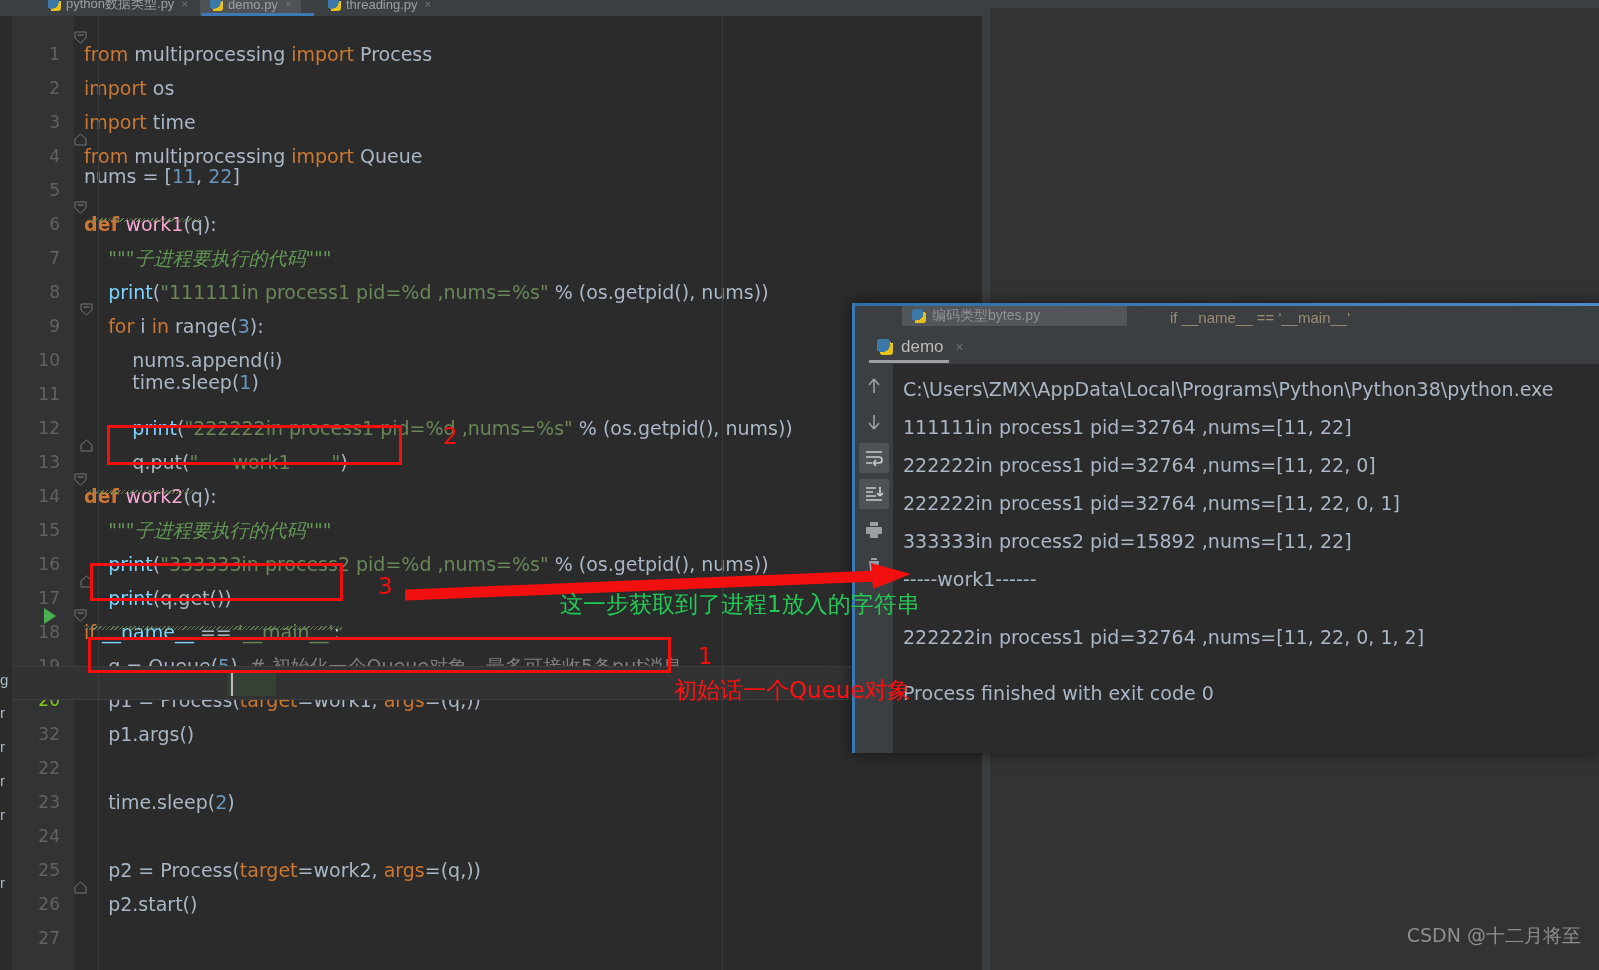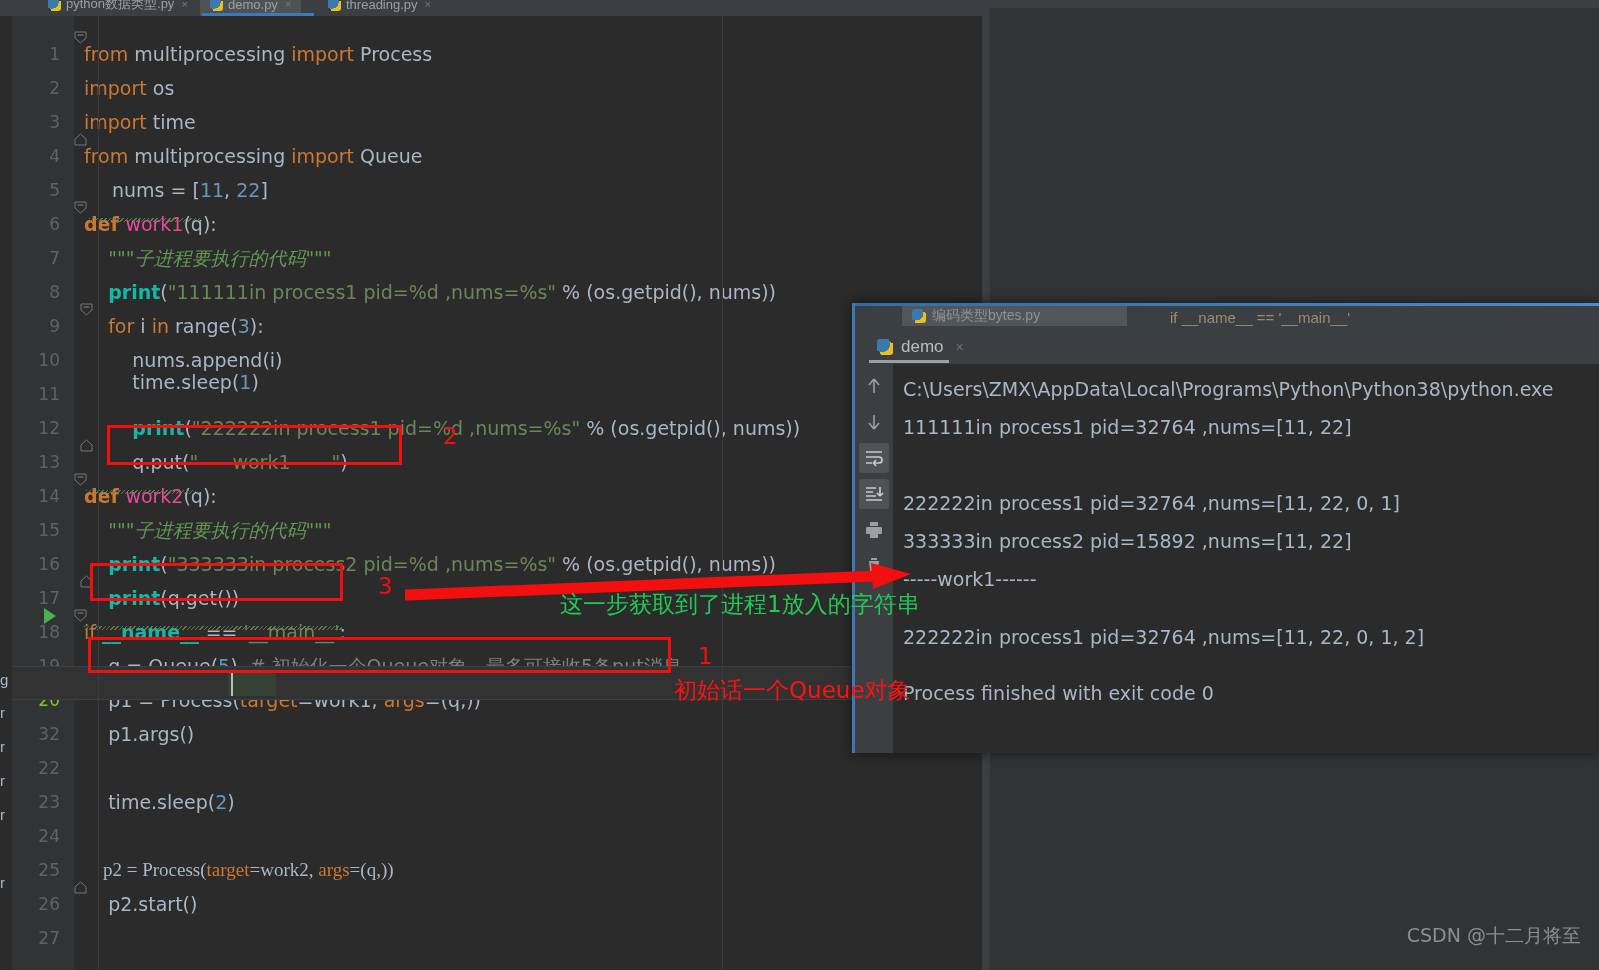--- a/index.html
+++ b/index.html
@@ -77,27 +77,27 @@
 
   
   .code {
     position: absolute; left: 84px; top: 16px; width: 900px; height: 954px;
     font-family: "DejaVu Sans", "Liberation Sans", sans-serif;
     font-size: 19px;
   }
   .cl { position: absolute; left: 0; height: 34px; line-height: 34px; white-space: pre; }
   .kw   { color: #cc7832; }
   .def  { color: #cc7832; font-weight: bold; }
-  .fn   { color: #ec4899; }
+  .fn   { color: #f9a8d4; }
   .pl   { color: #a9b7c6; }
   .str  { color: #6a8759; }
   .num  { color: #6897bb; }
   .cmt  { color: #808080; }
   .doc  { color: #629755; font-style: italic; }
-  .viol { color: #14b8a6; font-weight: bold; }
+  .viol { color: #7dd3fc; }
 
   .caretline {
     position: absolute; left: 12px; width: 970px; height: 34px;
     background: #323232; border-top: 1px solid #3c3f41; border-bottom: 1px solid #3c3f41;
   }
   .sel-token {
     position: absolute; height: 24px; background: #344134;
   }
   .caret {
     position: absolute; width: 2px; height: 24px; background: #bbbbbb;
@@ -299,41 +299,41 @@
         <span style="top: 756px;">r</span>
         <span style="top: 790px;">r</span>
         <span style="top: 858px;">r</span>
       </div>
 
     <div class="code" id="code-area">
         <div class="cl" style="top: 21px;"><span class="kw">from </span><span class="pl">multiprocessing </span><span class="kw">import </span><span class="pl">Process</span></div>
         <div class="cl" style="top: 55px;"><span class="kw">import </span><span class="pl">os</span></div>
         <div class="cl" style="top: 89px;"><span class="kw">import </span><span class="pl">time</span></div>
         <div class="cl" style="top: 123px;"><span class="kw">from </span><span class="pl">multiprocessing </span><span class="kw">import </span><span class="pl">Queue</span></div>
-        <div class="cl" style="top: 157px; margin-left: 28px;"><span class="pl">nums </span><span class="pl">= </span><span class="pl">[</span><span class="num">11</span><span class="pl">, </span><span class="num">22</span><span class="pl">]</span></div>
+        <div class="cl" style="top: 143px;"><span class="pl">nums </span><span class="pl">= </span><span class="pl">[</span><span class="num">11</span><span class="pl">, </span><span class="num">22</span><span class="pl">]</span></div>
         <div class="cl" style="top: 191px;"><span class="def">def </span><span class="fn">work1</span><span class="pl">(q):</span></div>
         <div class="cl" style="top: 225px;"><span class="doc">    """子进程要执行的代码"""</span></div>
         <div class="cl" style="top: 259px;"><span class="pl">    </span><span class="viol">print</span><span class="pl">(</span><span class="str">"111111in process1 pid=%d ,nums=%s"</span><span class="pl"> % (os.getpid(), nums))</span></div>
         <div class="cl" style="top: 293px;"><span class="pl">    </span><span class="kw">for </span><span class="pl">i </span><span class="kw">in </span><span class="pl">range(</span><span class="num">3</span><span class="pl">):</span></div>
         <div class="cl" style="top: 327px;"><span class="pl">        nums.append(i)</span></div>
         <div class="cl" style="top: 349px;"><span class="pl">        time.sleep(</span><span class="num">1</span><span class="pl">)</span></div>
         <div class="cl" style="top: 395px;"><span class="pl">        </span><span class="viol">print</span><span class="pl">(</span><span class="str">"222222in process1 pid=%d ,nums=%s"</span><span class="pl"> % (os.getpid(), nums))</span></div>
         <div class="cl" style="top: 429px;"><span class="pl">        q.put(</span><span class="str">"-----work1------"</span><span class="pl">)</span></div>
         <div class="cl" style="top: 463px;"><span class="def">def </span><span class="fn">work2</span><span class="pl">(q):</span></div>
         <div class="cl" style="top: 497px;"><span class="doc">    """子进程要执行的代码"""</span></div>
         <div class="cl" style="top: 531px;"><span class="pl">    </span><span class="viol">print</span><span class="pl">(</span><span class="str">"333333in process2 pid=%d ,nums=%s"</span><span class="pl"> % (os.getpid(), nums))</span></div>
         <div class="cl" style="top: 565px;"><span class="pl">    </span><span class="viol">print</span><span class="pl">(q.get())</span></div>
         <div class="cl" style="top: 599px;"><span class="kw">if </span><span class="viol">__name__ </span><span class="pl">== </span><span class="str">'__main__'</span><span class="pl">:</span></div>
         <div class="cl" style="top: 633px;"><span class="pl">    q = Queue(</span><span class="num">5</span><span class="pl">)  </span><span class="cmt"># 初始化一个Queue对象，最多可接收5条put消息</span></div>
         <div class="cl" style="top: 667px;"><span class="pl">    p1 = Process(</span><span class="kw">target</span><span class="pl">=work1, </span><span class="kw">args</span><span class="pl">=(q,))</span></div>
         <div class="cl" style="top: 701px;"><span class="pl">    p1.args()</span></div>
         <div class="cl" style="top: 735px;"><span class="pl"></span></div>
         <div class="cl" style="top: 769px;"><span class="pl">    time.sleep(</span><span class="num">2</span><span class="pl">)</span></div>
         <div class="cl" style="top: 803px;"><span class="pl"></span></div>
-        <div class="cl" style="top: 837px; font-family: Liberation Serif, serif;"><span class="pl">    p2 = Process(</span><span class="kw">target</span><span class="pl">=work2, </span><span class="kw">args</span><span class="pl">=(q,))</span></div>
+        <div class="cl" style="top: 837px;"><span class="pl">    p2 = Process(</span><span class="kw">target</span><span class="pl">=work2, </span><span class="kw">args</span><span class="pl">=(q,))</span></div>
         <div class="cl" style="top: 871px;"><span class="pl">    p2.start()</span></div>
         <div class="cl" style="top: 905px;"><span class="pl"></span></div>
       </div>
   <div class="fold" style="top: 31px; left: 74px;">
         <svg width="13" height="13" viewBox="0 0 13 13">
           <path d="M1 1 H12 V7 L6.5 12 L1 7 Z" fill="none" stroke="#73797d" stroke-width="1"></path>
           <path d="M3.5 4 H9.5" stroke="#73797d" stroke-width="1.2"></path>
         </svg>
       </div>
       <div class="fold" style="top: 133px; left: 74px;">
@@ -448,20 +448,21 @@
         <svg width="20" height="20" viewBox="0 0 20 20">
           <rect x="7" y="2" width="6" height="2" fill="#9aa0a4"></rect>
           <path d="M5 5 H15 L13.6 18 H6.4 Z" fill="#9aa0a4"></path>
         </svg>
       </div>
     </div>
 
     <div class="console-body" id="console-body">
         <div class="cline gray" style="top: 6px;">C:\Users\ZMX\AppData\Local\Programs\Python\Python38\python.exe </div>
         <div class="cline gray" style="top: 44px;">111111in process1 pid=32764 ,nums=[11, 22]</div>
+        <div class="cline gray" style="top: 82px;">222222in process1 pid=32764 ,nums=[11, 22, 0]</div>
         <div class="cline gray" style="top: 120px;">222222in process1 pid=32764 ,nums=[11, 22, 0, 1]</div>
         <div class="cline gray" style="top: 158px;">333333in process2 pid=15892 ,nums=[11, 22]</div>
         <div class="cline gray" style="top: 196px;">-----work1------</div>
         <div class="cline gray" style="top: 234px; margin-top: 20px;">222222in process1 pid=32764 ,nums=[11, 22, 0, 1, 2]</div>
         <div class="cline gray" style="top: 272px;"></div>
         <div class="cline gray" style="top: 310px;">Process finished with exit code 0</div>
       </div>
   </div>
 
   <div class="ann-box" style="left:107px; top:425px; width:295px; height:40px;"></div>

